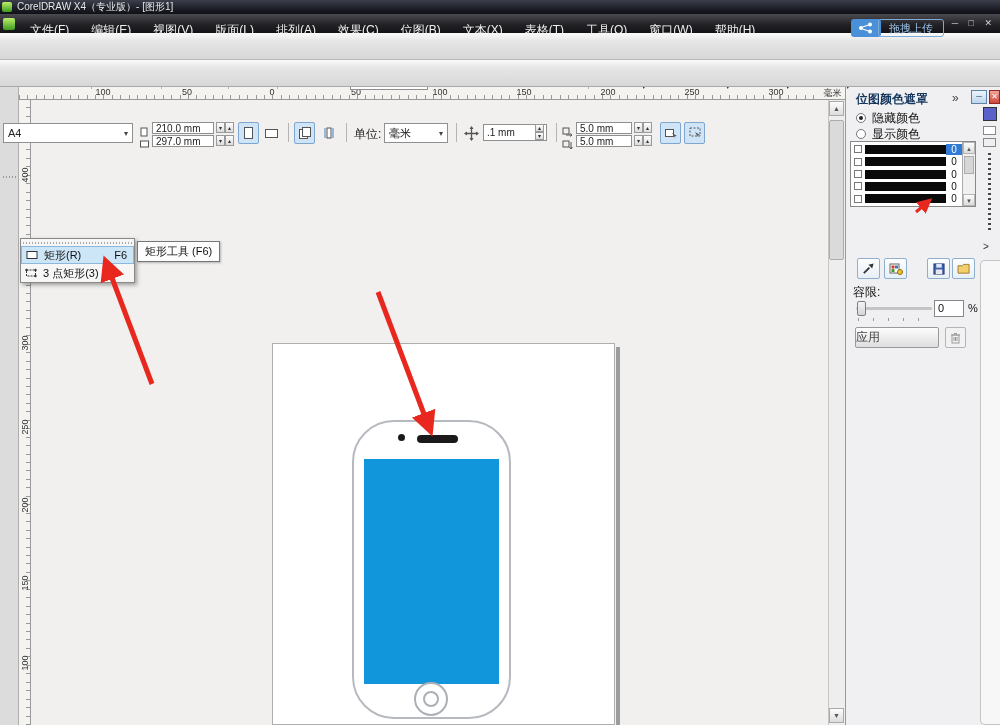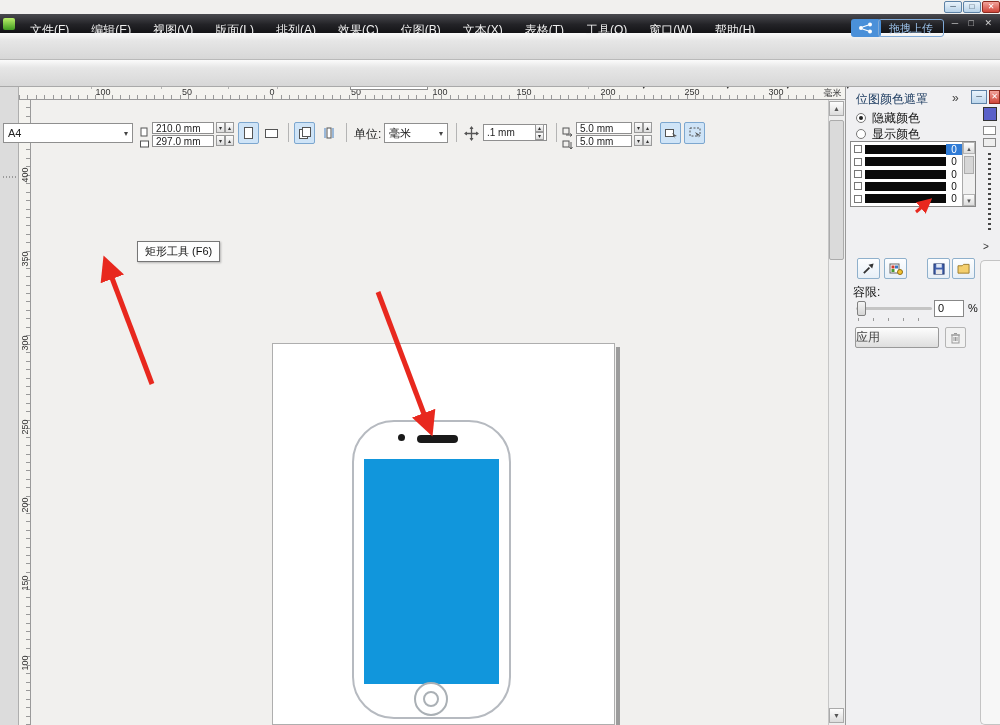--- a/index.html
+++ b/index.html
@@ -104,21 +104,21 @@
   #vscroll { left:828px; top:100px; width:17px; height:625px; background:#eeeeee;
     border-left:1px solid #c6c6c6; z-index:6; }
   .scbtn { left:829px; width:15px; height:15px; background:linear-gradient(#fdfdfd,#dcdcdc);
     border:1px solid #aaa; font-size:7px; color:#555; text-align:center; line-height:14px; z-index:7; }
   #scthumb { left:829px; top:120px; width:15px; height:140px; background:#dadada;
     border:1px solid #ababab; border-radius:2px; z-index:7; }
 
   
   #docker { left:845px; top:87px; width:155px; height:638px; background:#f0f0f2;
     border-left:1px solid #9a9a9a; z-index:8; }
-  #docker-title { left:856px; top:91px; font-size:12px; color:#16365c; font-weight:normal; z-index:9; }
+  #docker-title { left:856px; top:91px; font-size:12px; color:#16365c; font-weight:bold; z-index:9; }
   #docker-chev { left:952px; top:91px; font-size:12px; color:#444; z-index:9; }
   .dkwin { top:90px; width:16px; height:14px; border:1px solid #5d82a6;
     background:linear-gradient(#eaf4fc,#bcd6ec); font-size:8px; line-height:12px; text-align:center; color:#345; z-index:9; }
   .dkwin.close { background:linear-gradient(#f2a39b,#cf4539); border-color:#8d2b20; color:#fff; }
   .radio-row { left:856px; height:14px; display:flex; align-items:center; gap:6px; z-index:9; }
   .radio { width:10px; height:10px; border:1px solid #777; border-radius:50%; background:#fff; position:relative; }
   .radio.on::after { content:""; position:absolute; left:2px; top:2px; width:4px; height:4px;
     background:#222; border-radius:50%; }
   .radio-row label { font-size:12px; color:#111; }
   #masklist { left:850px; top:141px; width:126px; height:66px; background:#fff;
@@ -170,20 +170,24 @@
   #tooltip { left:137px; top:241px; padding:2px 7px; background:#fdfdfd; border:1px solid #767676;
     font-size:11px; color:#111; box-shadow:1px 1px 2px rgba(0,0,0,.25); z-index:46; white-space:nowrap; }
 
   #arrows { left:0; top:0; width:1000px; height:725px; z-index:60; pointer-events:none; }
 </style>
 </head>
 <body>
 
 <div id="stage">
 
+  <div id="titlebar" class="abs">
+    <div class="appicon abs"></div>
+    <div class="title abs">CorelDRAW X4（专业版）- [图形1]</div>
+  </div>
   <div class="winbtn abs" style="left:944px;">─</div>
   <div class="winbtn abs" style="left:963px;">□</div>
   <div class="winbtn close abs" style="left:982px;width:18px;">✕</div>
 
   <div id="menubar" class="abs">
     <div class="appicon2"></div>
     <div class="menu-item">文件(F)</div>
     <div class="menu-item">编辑(E)</div>
     <div class="menu-item">视图(V)</div>
     <div class="menu-item">版面(L)</div>
@@ -729,20 +733,39 @@
       </svg>
     </div>
 
   <div class="rstrip-ic abs" style="top:107px;width:14px;height:14px;background:#5a61c9;border:1px solid #333;"></div>
   <div class="rstrip-ic abs" style="top:126px;width:13px;height:9px;background:#fff;border:1px solid #888;"></div>
   <div class="rstrip-ic abs" style="top:138px;width:13px;height:9px;background:#eee;border:1px solid #888;"></div>
   <div id="rs-marks" class="abs"></div>
   <div class="rstrip-ic abs" style="top:241px;font-size:10px;color:#333;">&gt;</div>
   <div id="rs-panel" class="abs"></div>
 
+  <div id="flyout" class="abs">
+    <div class="fgrip"></div>
+    <div class="fitem sel">
+      <svg width="12" height="10" viewBox="0 0 12 10">
+          <rect x="1" y="1.5" width="10" height="7" fill="#fff" stroke="#333"></rect>
+        </svg>
+      <span>矩形(R)</span>
+      <span class="fsc">F6</span>
+    </div>
+    <div class="fitem">
+      <svg width="12" height="10" viewBox="0 0 12 10">
+          <rect x="1.5" y="2" width="9" height="6" fill="none" stroke="#333" stroke-dasharray="2 1"></rect>
+          <circle cx="1.5" cy="2" r="1.2" fill="#333"></circle>
+          <circle cx="10.5" cy="2" r="1.2" fill="#333"></circle>
+          <circle cx="10.5" cy="8" r="1.2" fill="#333"></circle>
+        </svg>
+      <span>3 点矩形(3)</span>
+    </div>
+  </div>
   <div id="tooltip" class="abs">矩形工具 (F6)</div>
 
   <svg id="arrows" class="abs" viewBox="0 0 1000 725">
     <defs>
       <marker id="ah" markerWidth="5" markerHeight="5" refX="3.6" refY="2.5" orient="auto">
         <path d="M0 0 L5 2.5 L0 5 Z" fill="#e8281e"></path>
       </marker>
     </defs>
     <line x1="152" y1="384" x2="106" y2="262" stroke="#e8281e" stroke-width="5" marker-end="url(#ah)"></line>
     <line x1="378" y1="292" x2="430" y2="430" stroke="#e8281e" stroke-width="5" marker-end="url(#ah)"></line>

